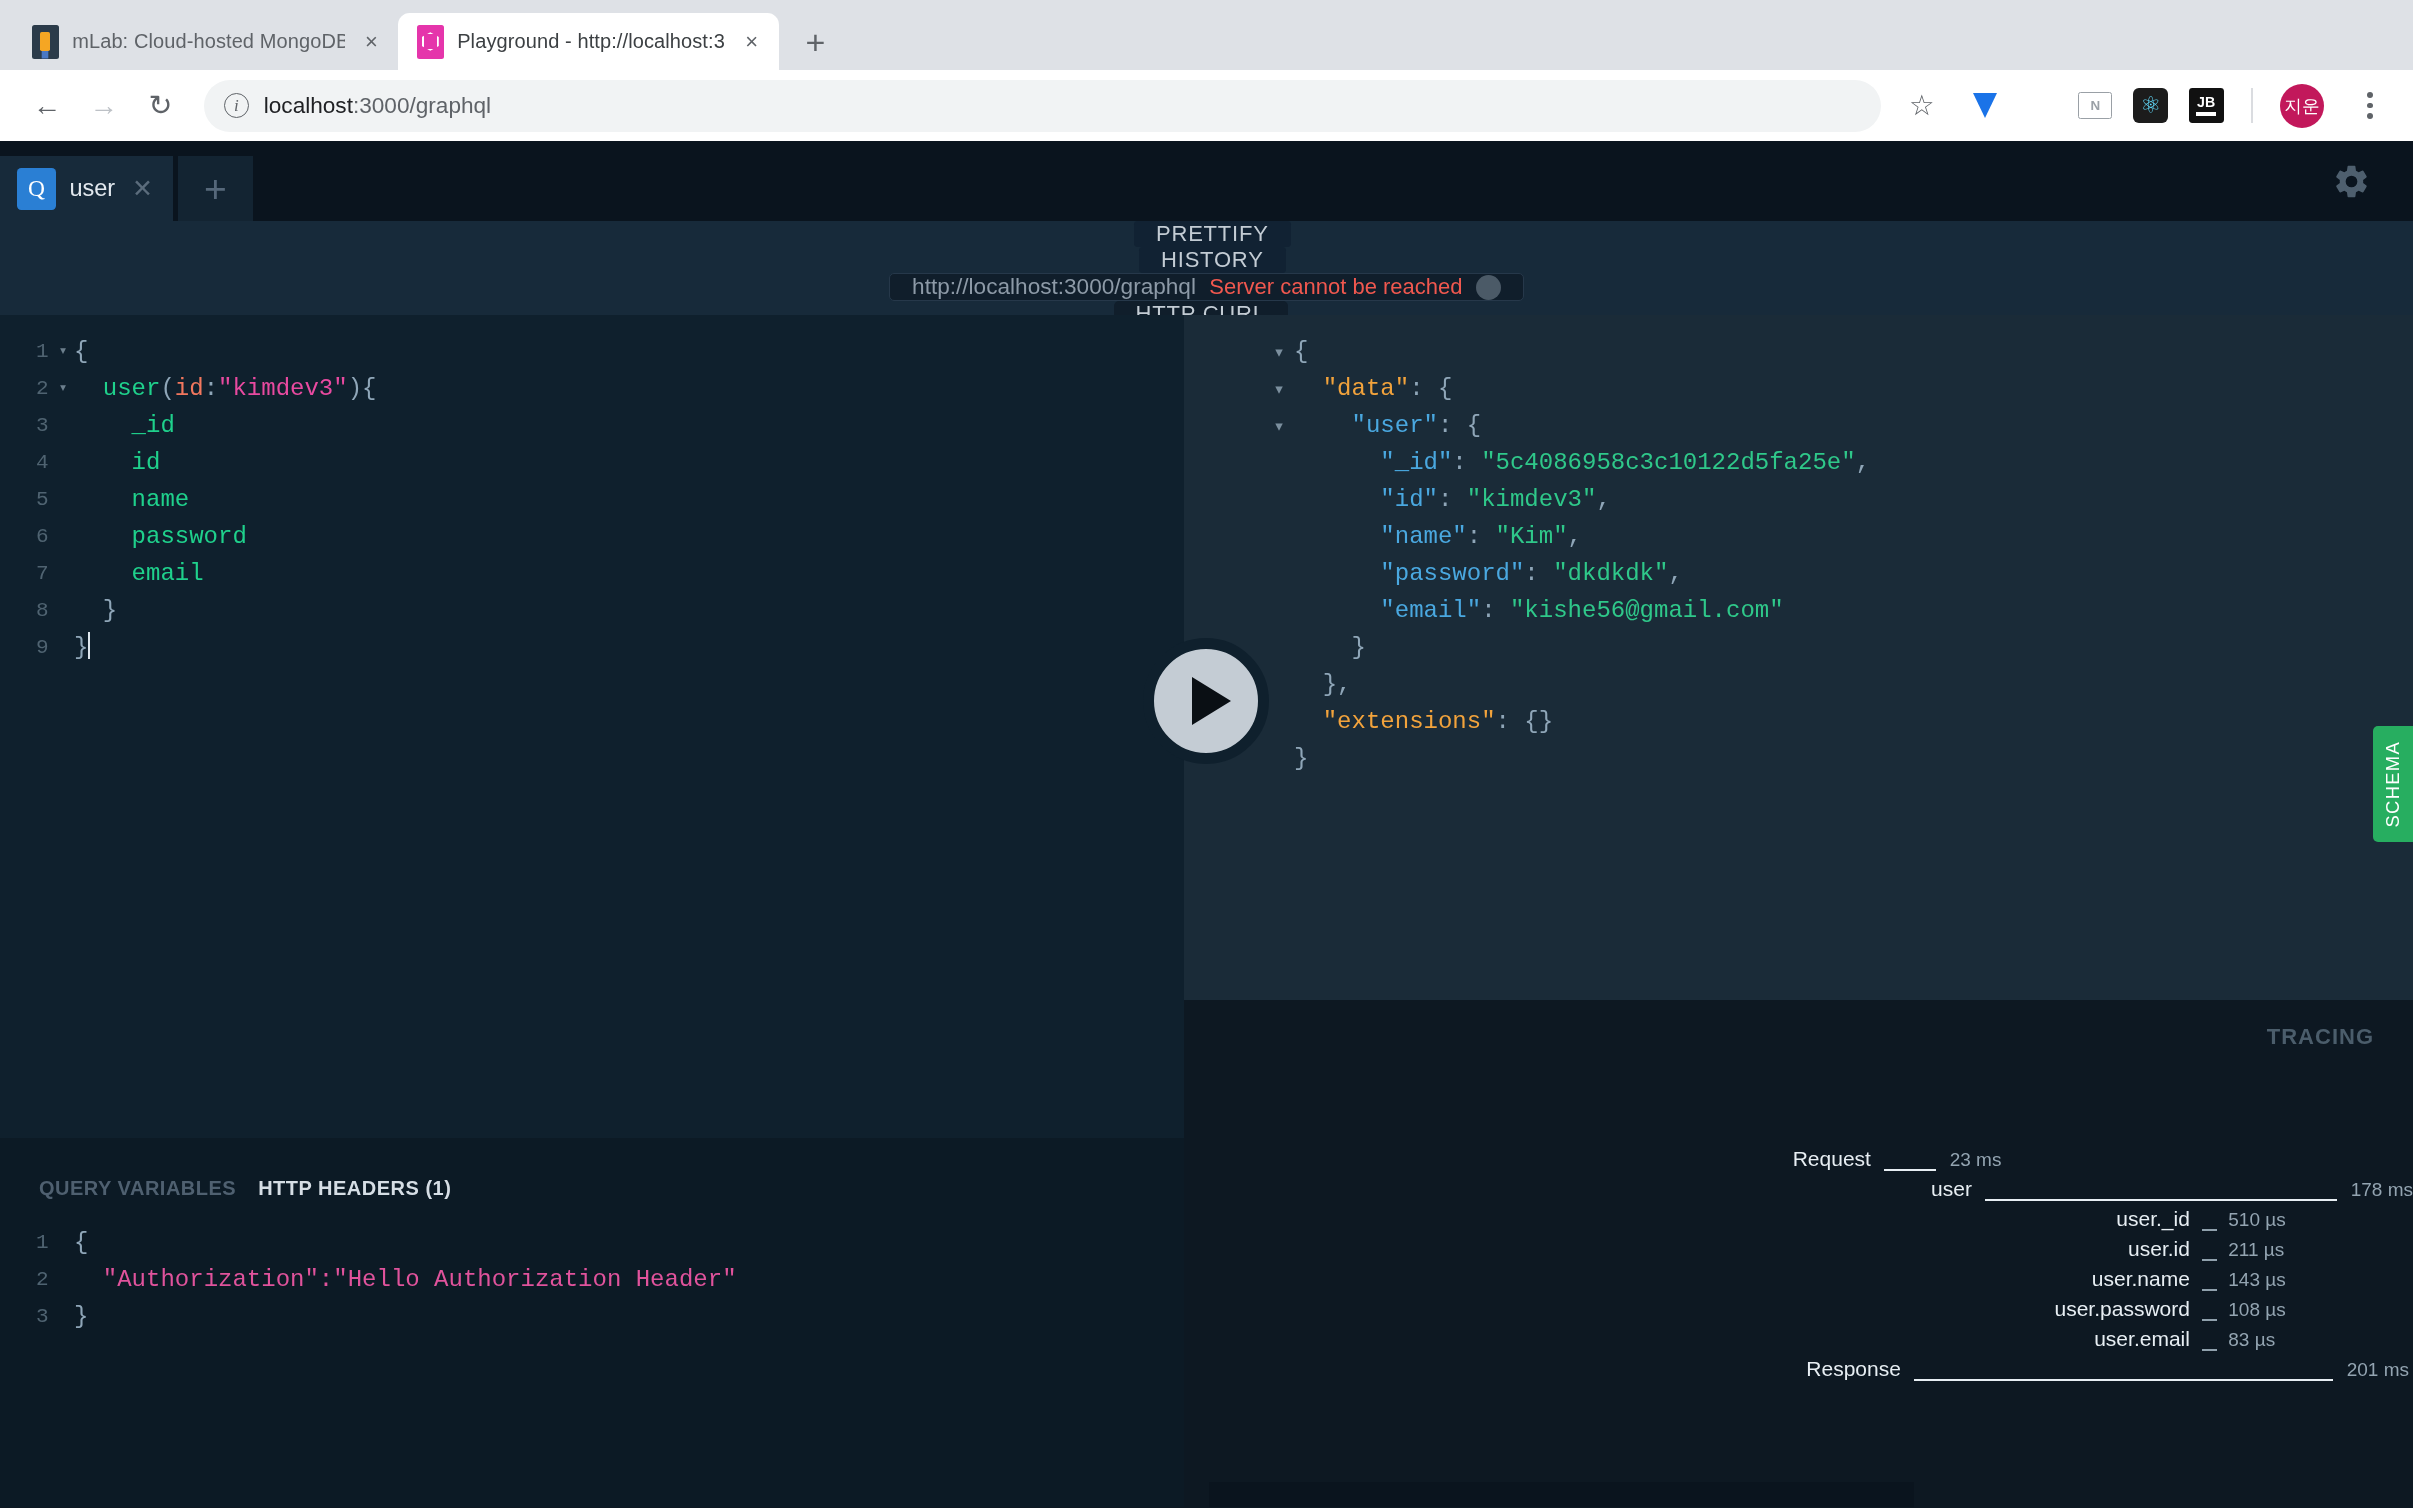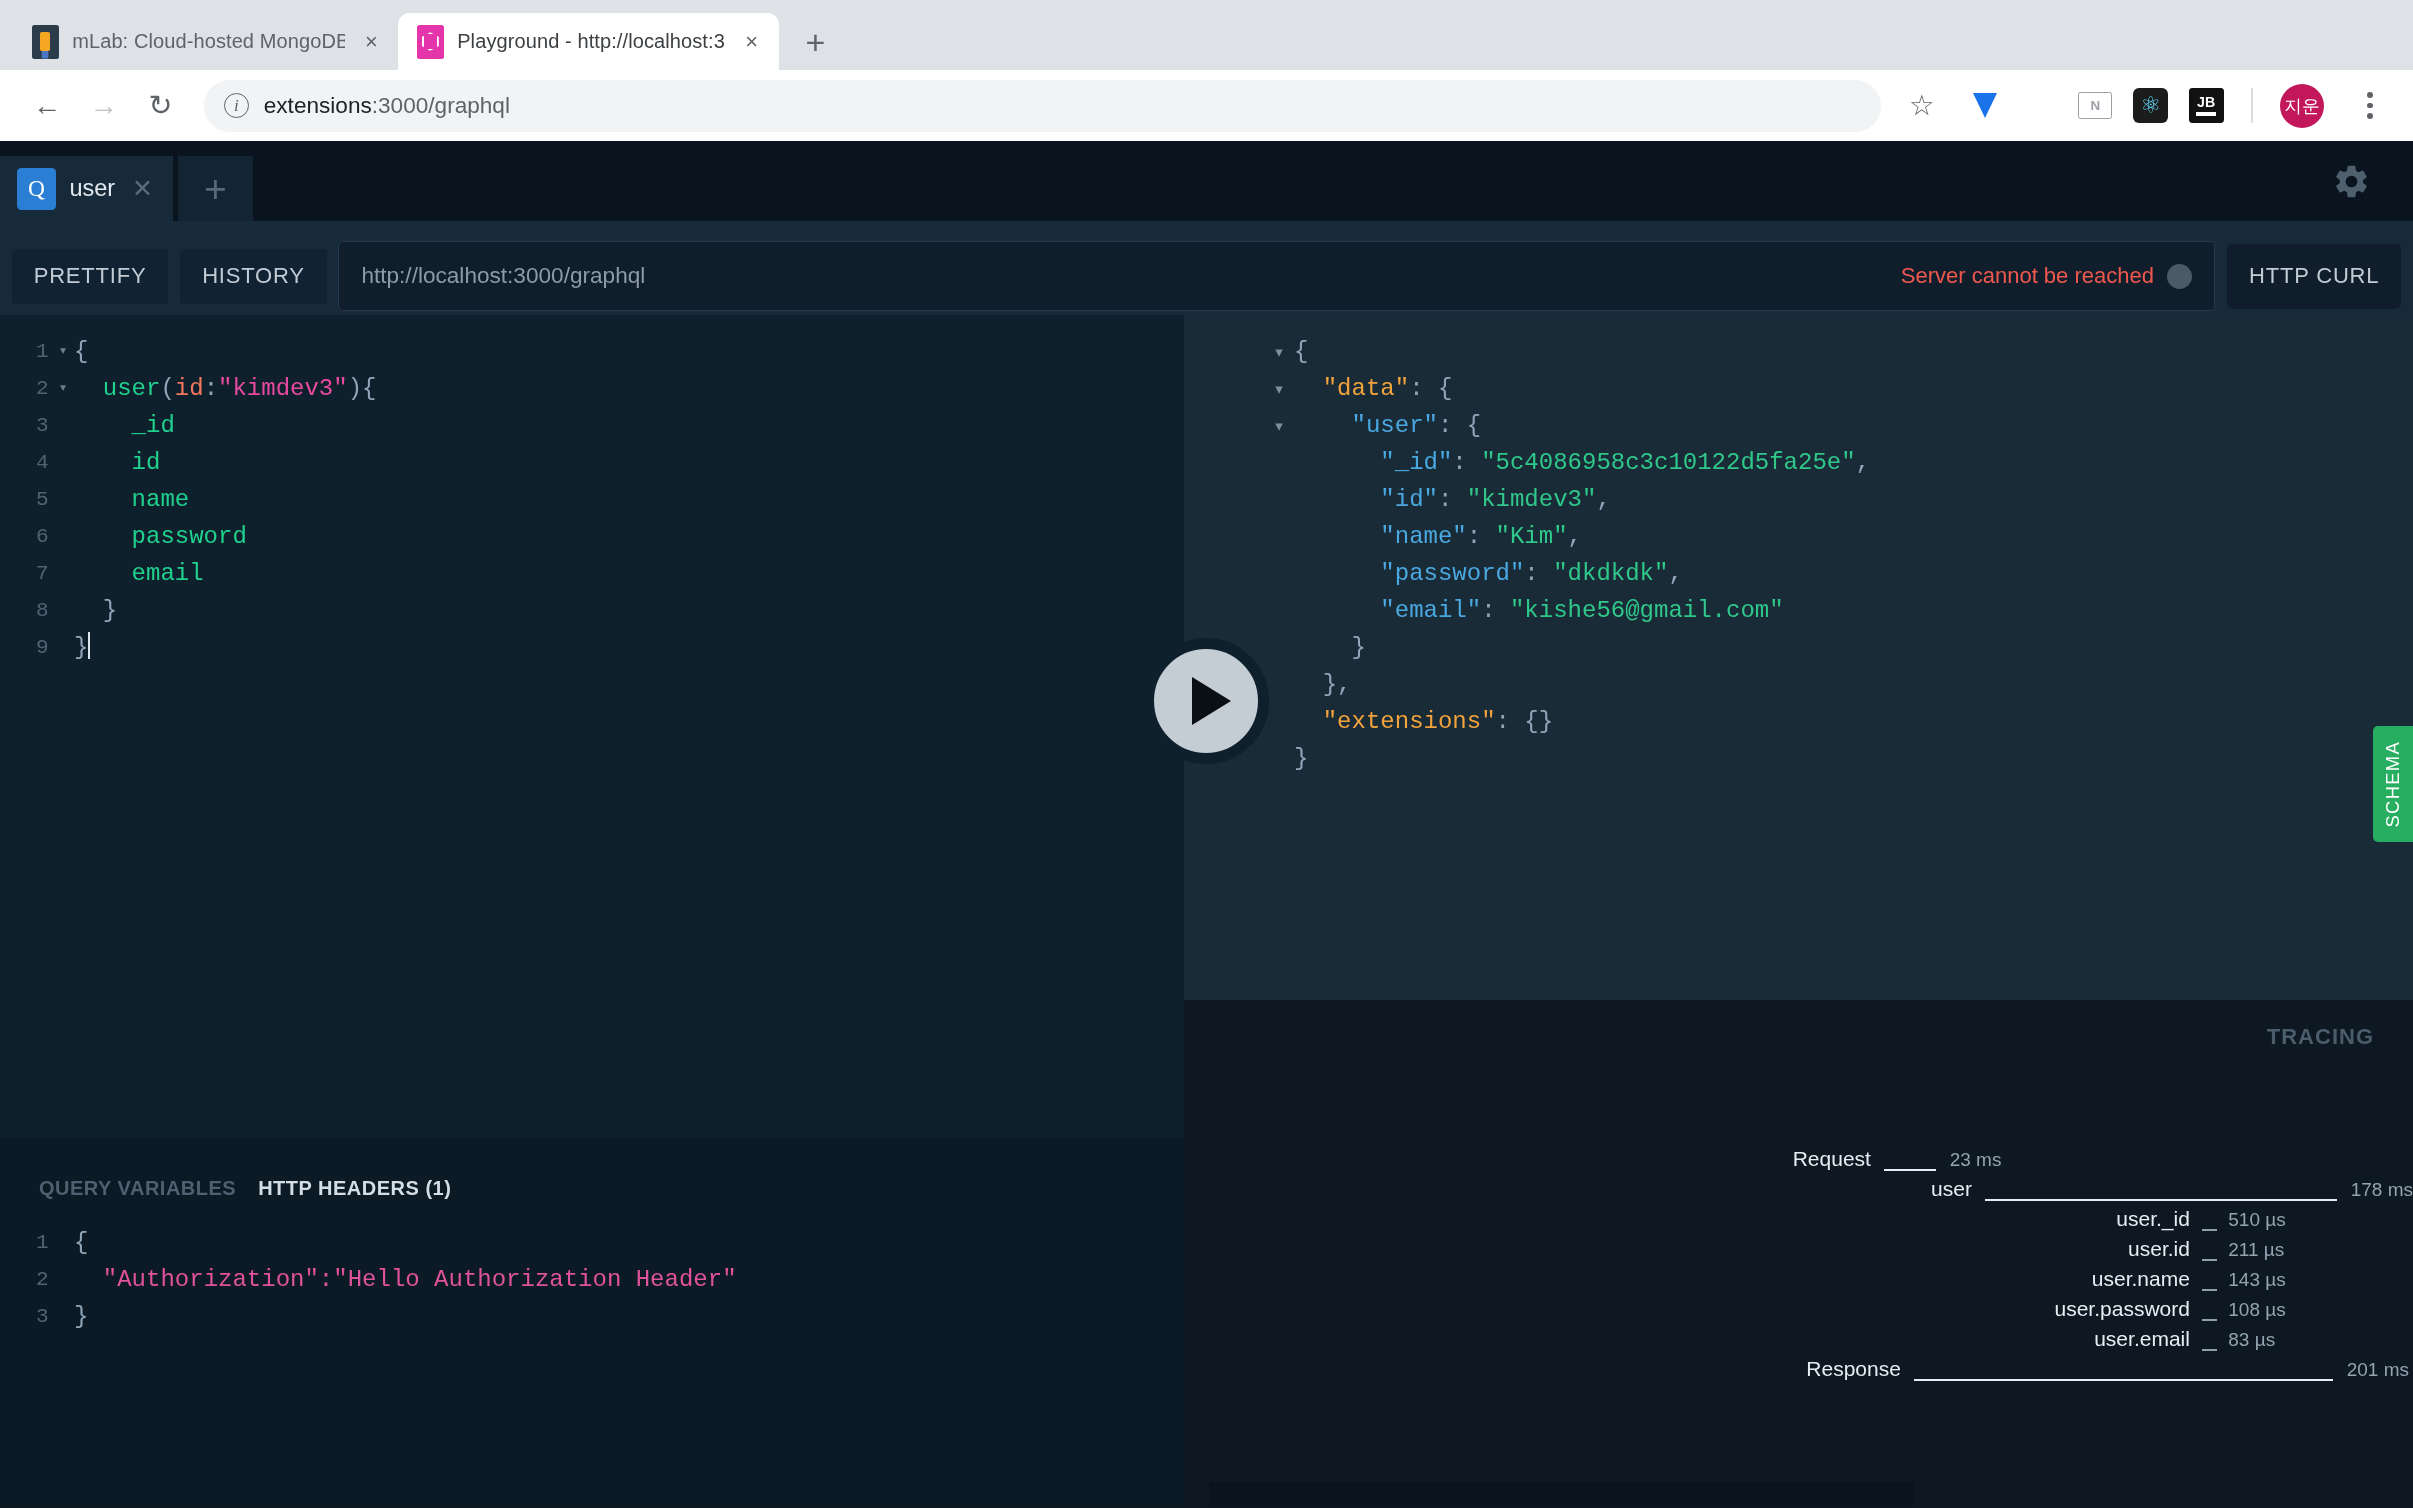--- a/index.html
+++ b/index.html
@@ -147,21 +147,22 @@
     font-size: 39px; color: #56687a; font-weight: 300; line-height: 1;
   }
   .gear-wrap {
     position: absolute; right: 39px; top: 18.4px;
     width: 45px; height: 45px; display:flex; align-items:center; justify-content:center;
   }
   .gear { width: 39px; height: 39px; fill: #4e5f6e; }
 
   .pg-toolbar {
     height: 94px; background: #172a3a; display: flex; align-items: center;
-    padding: 16px 0 0 0;
+    padding: 0 0 0 0;
+    flex-direction: column;
   }
   .tbtn {
     height: 55px; background: #112233; display: flex; align-items: center;
     justify-content: center; padding: 0 22px; color: #c3ccd4;
     font-size: 22px; letter-spacing: 0.8px; border-radius: 3.4px; margin-left: 11.7px;
   }
   .urlbox {
     flex: 1; height: 70px; background: #101e2b; border: 0.8px solid #26384a;
     border-radius: 5px; margin: 0 11.7px; display: flex; align-items: center;
     padding: 0 22px; gap: 13.4px;
@@ -285,21 +286,21 @@
     <div class="newtab">+</div>
   </div>
 
   <div class="urlbar-row">
     <div class="navbtn">←</div>
     <div class="navbtn fwd">→</div>
     <div class="navbtn">↻</div>
 
     <div class="omnibox">
       <span class="info-icon">i</span>
-      <span class="url-text"><span>extensions</span><span class="dim">:3000/graphql</span></span>
+      <span class="url-text"><span>localhost</span><span class="dim">:3000/graphql</span></span>
     </div>
 
     <div class="star-btn">☆</div>
 
     <div class="ext-icons">
       <span class="ext">
           <i class="ext-diamond"></i>
         </span>
       <span class="ext">
         <span class="ext-proj"><span class="scr"></span><span class="leg"></span></span>

